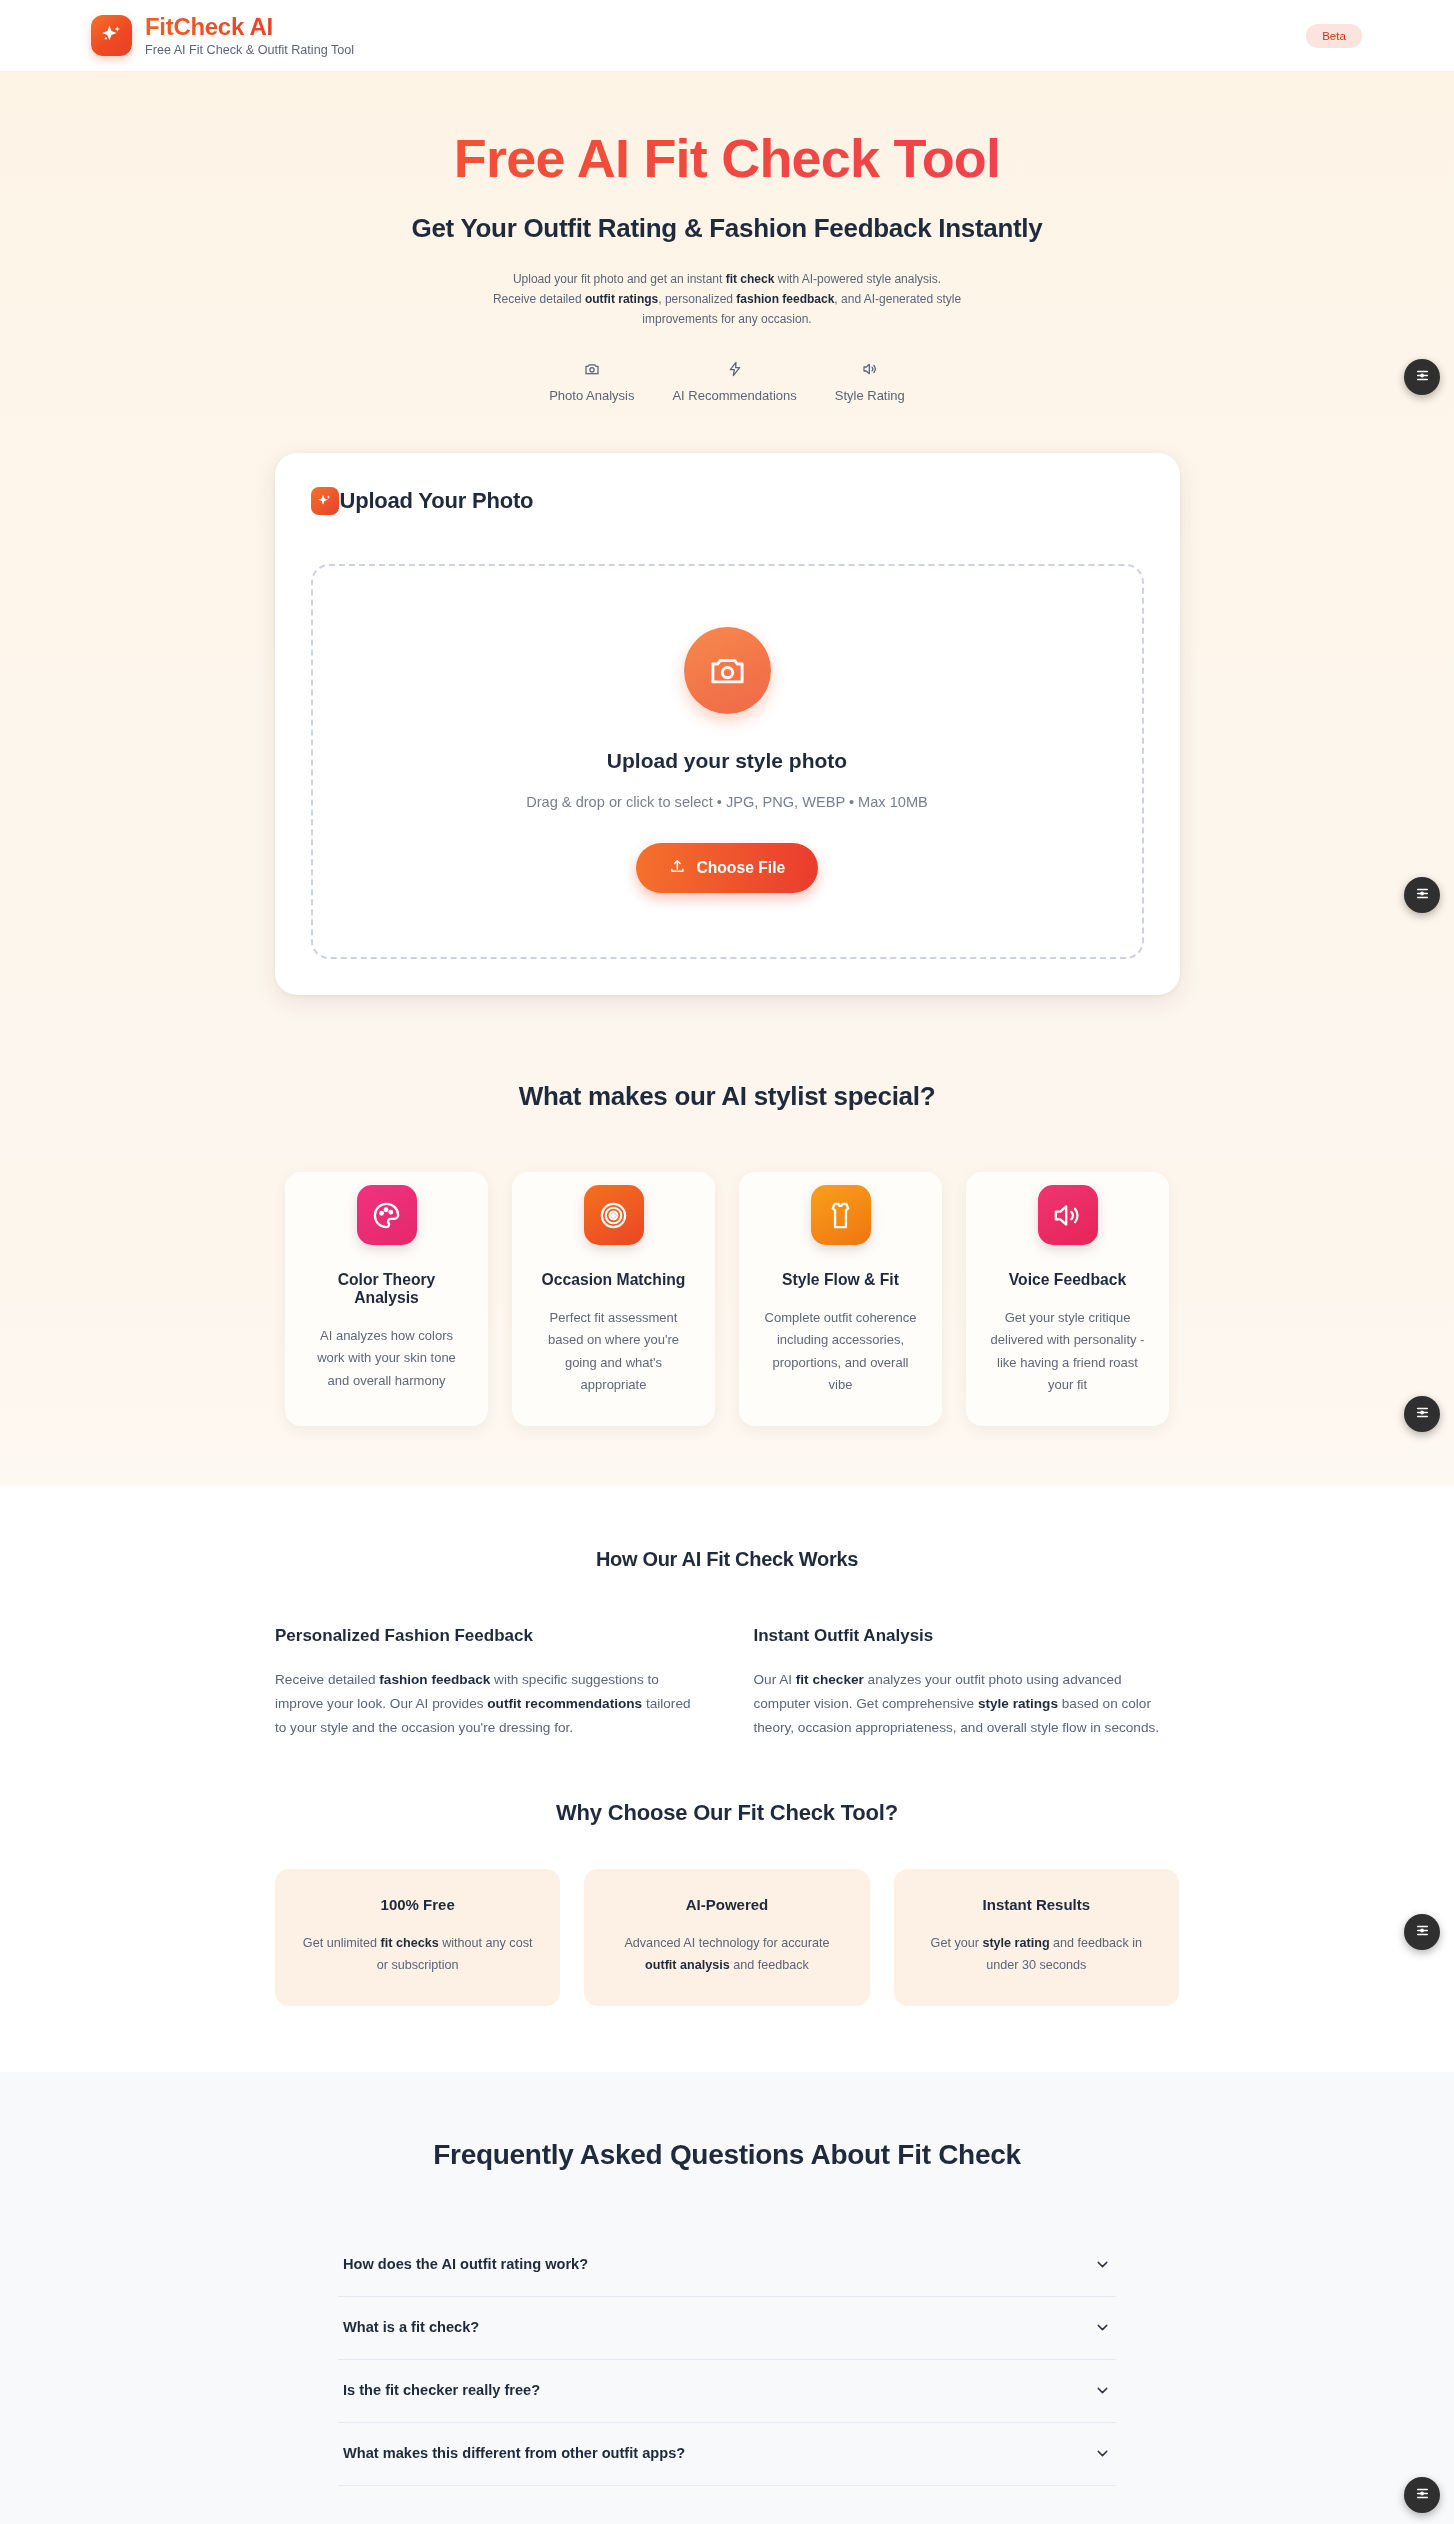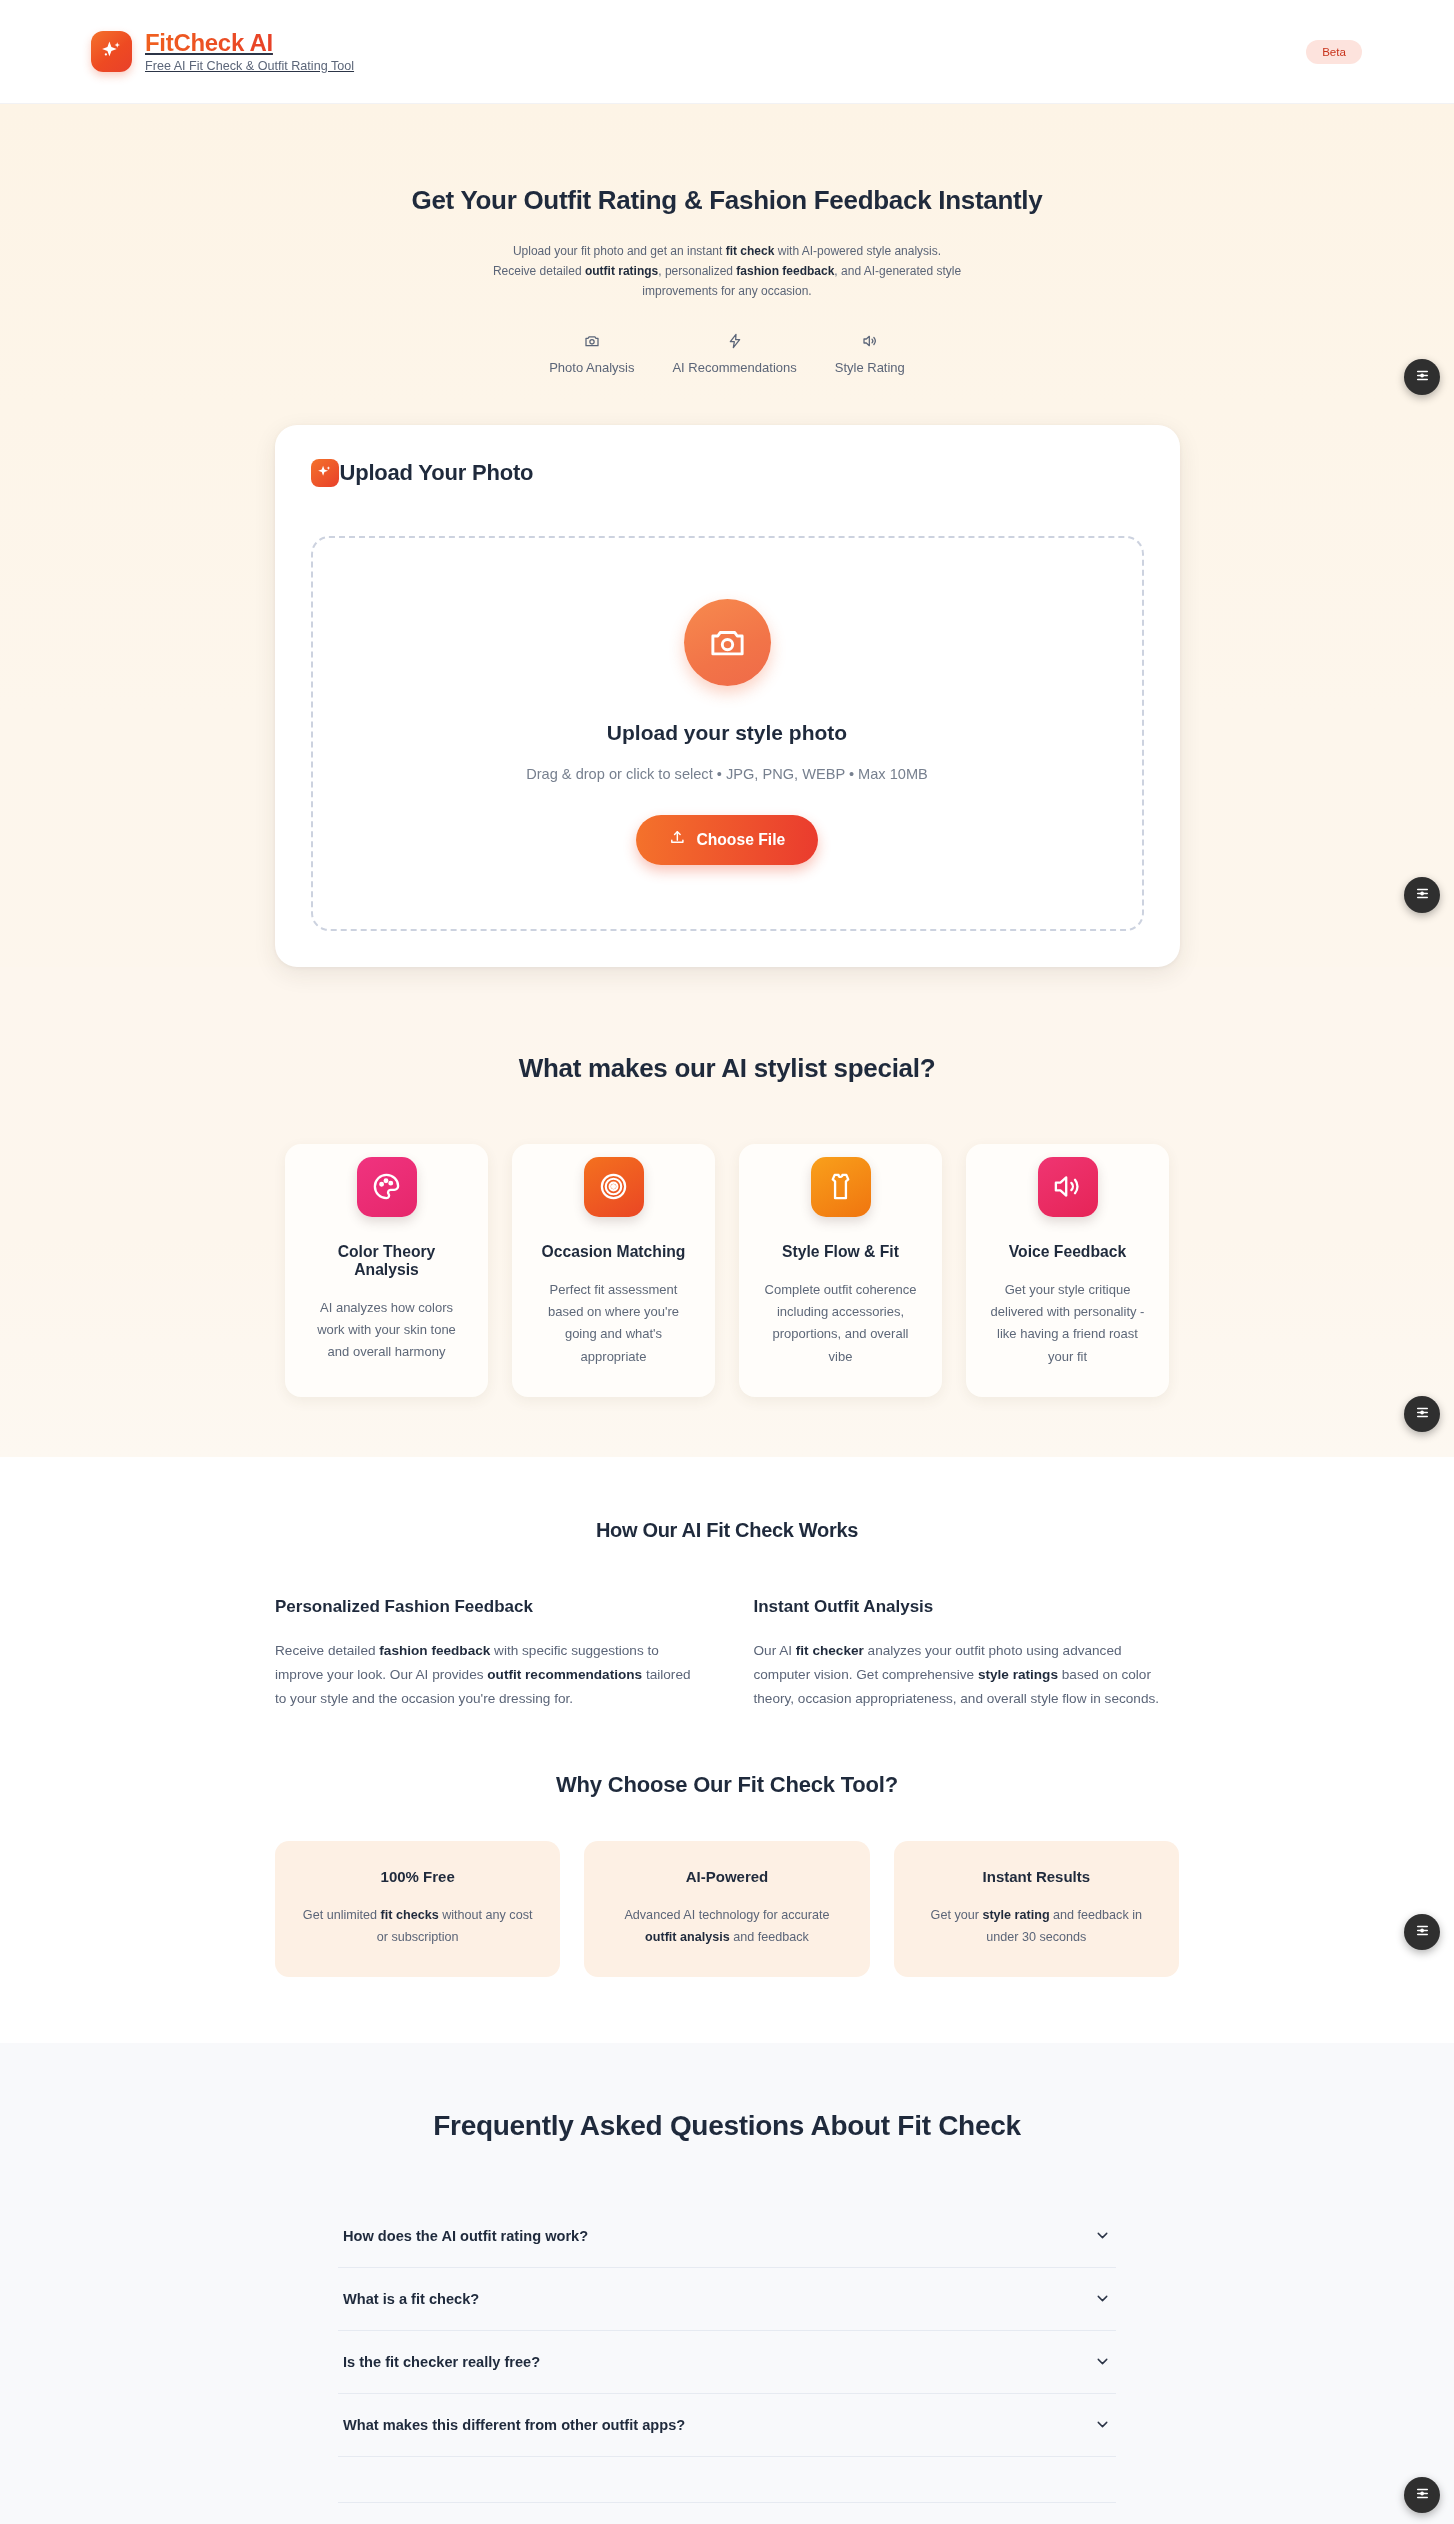--- a/index.html
+++ b/index.html
@@ -7,28 +7,27 @@
   body {
     font-family: "Liberation Sans", sans-serif;
     background: #ffffff;
     color: #2c3547;
     -webkit-font-smoothing: antialiased;
   }
   .page { width: 1454px; position: relative; overflow: hidden; }
 
   
   .header {
-    height: 104px;
+    height: 72px;
     background: #ffffff;
     border-bottom: 1.5px solid #f2f2f4;
     display: flex;
     align-items: center;
     padding: 0 91px;
     position: relative;
-    text-decoration: underline;
   }
   .brand { display: flex; align-items: center; gap: 13px; }
   .logo-tile {
     width: 41px; height: 41px; border-radius: 12px;
     background: linear-gradient(140deg,#f4722b 0%, #ee4a22 55%, #e8402a 100%);
     display: flex; align-items: center; justify-content: center;
     box-shadow: 0 4px 9px rgba(232,80,40,.28);
     flex: none;
   }
   .logo-tile svg { width: 25px; height: 25px; }
@@ -203,20 +202,21 @@
       </div>
       <div class="brand-text">
         <div class="brand-name">FitCheck AI</div>
         <div class="brand-tag">Free AI Fit Check &amp; Outfit Rating Tool</div>
       </div>
     </div>
     <div class="beta-badge">Beta</div>
   </header>
 
   <section class="hero">
+    <h1>Free AI Fit Check Tool</h1>
     <h2>Get Your Outfit Rating &amp; Fashion Feedback Instantly</h2>
     <p class="hero-sub">
       <span>Upload your fit photo and get an instant </span><b>fit check</b><span> with AI-powered style analysis.</span><br>
       <span>Receive detailed </span><b>outfit ratings</b><span>, personalized </span><b>fashion feedback</b><span>, and AI-generated style</span><br>
       <span>improvements for any occasion.</span>
     </p>
     <div class="hero-pills">
       <div class="hero-pill">
         <span>
           <svg viewBox="0 0 24 24" fill="none" stroke="#5b6578" stroke-width="1.9" stroke-linecap="round" stroke-linejoin="round">

